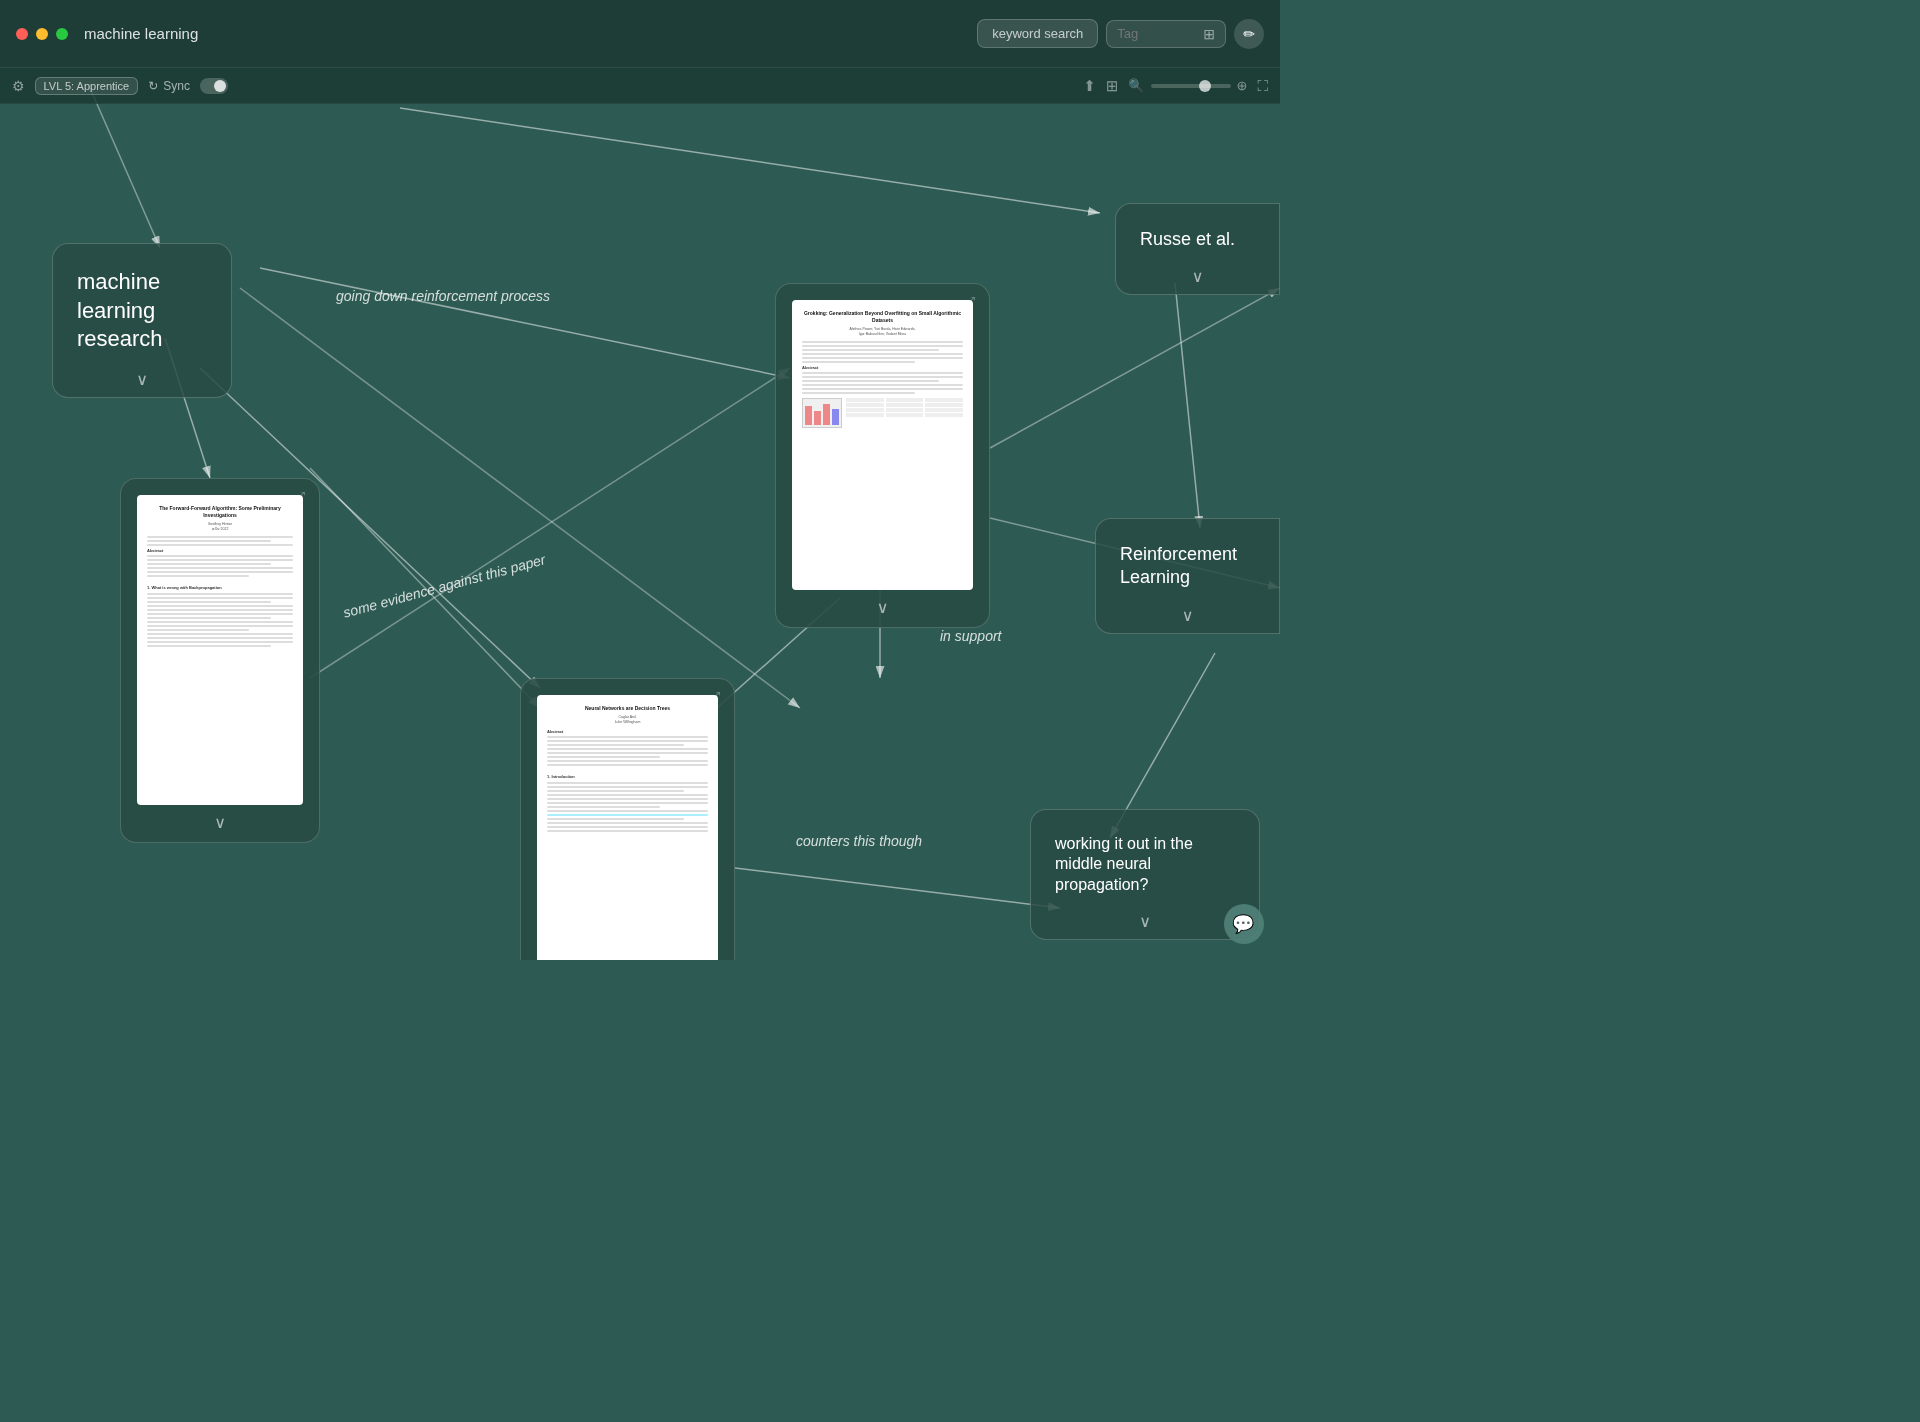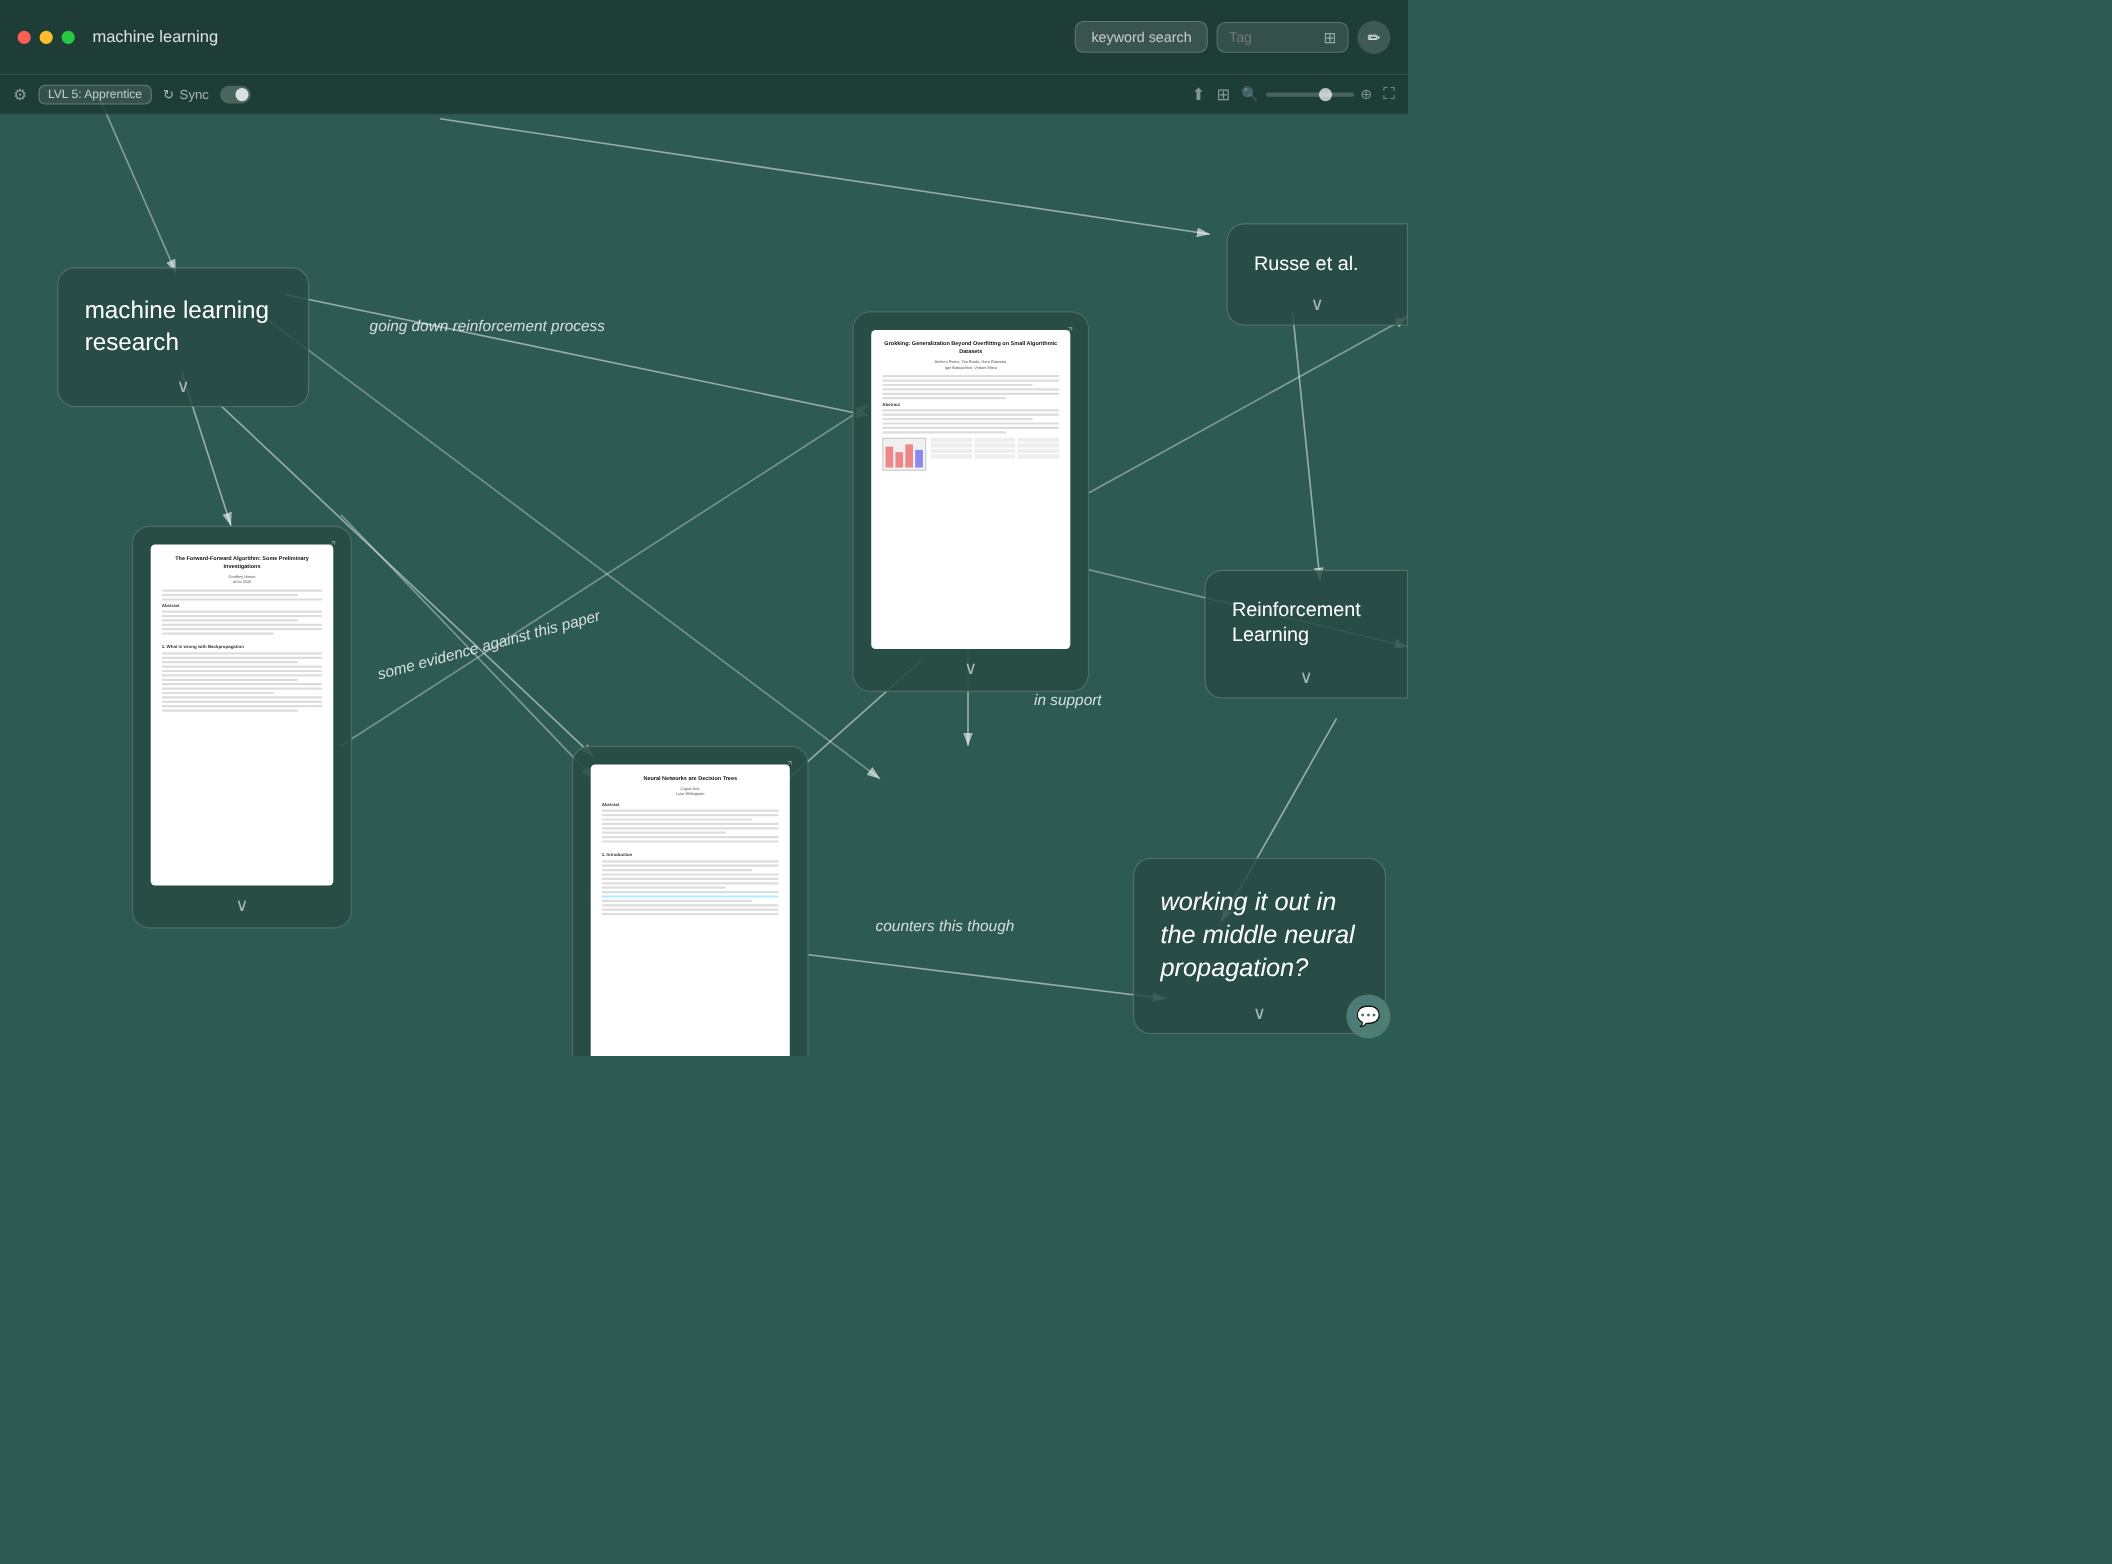--- a/index.html
+++ b/index.html
@@ -412,21 +412,21 @@
     <span>some evidence against this
 paper</span>
   </div>
   <div class="edge-label" style="left: 940px; top: 540px;">
     <span>in support</span>
   </div>
   <div class="edge-label" style="left: 760px; top: 745px; margin-left: 36px;">
     <span>counters this though</span>
   </div>
 
-  <div class="card" style="left: 52px; top: 155px; width: 229px;">
+  <div class="card" style="left: 52px; top: 155px; width: 180px;">
     <div class="card-title">machine learning research</div>
     <div class="card-chevron">∨</div>
   </div>
 
   <div class="paper-card" style="left: 120px; top: 390px; width: 200px;">
     <span class="paper-expand">⤢</span>
     <div class="paper-preview" style="height: 310px;">
       <div class="paper-inner">
         <div class="paper-title-text">The Forward-Forward Algorithm: Some Preliminary Investigations</div>
         <div class="paper-authors">Geoffrey Hinton<br>arXiv 2022</div>
@@ -554,21 +554,21 @@
     <div class="card-title" style="font-size:18px;">Russe et al.</div>
     <div class="card-chevron">∨</div>
   </div>
 
   <div class="card" style="right: 0; top: 430px; width: 185px; border-radius: 16px 0 0 16px;">
     <div class="card-title" style="font-size:18px;">Reinforcement Learning</div>
     <div class="card-chevron">∨</div>
   </div>
 
   <div class="card" style="right: 20px; bottom: 20px; width: 230px;">
-    <div class="card-title" style="font-size:23px;font-style:italic;">working it out in the middle neural propagation?</div>
+    <div class="card-title" style="font-size:16px;">working it out in the middle neural propagation?</div>
     <div class="card-chevron">∨</div>
   </div>
 
   <button class="chat-btn">
     <span>💬</span>
   </button>
 
 </div>
 
 </body></html>

